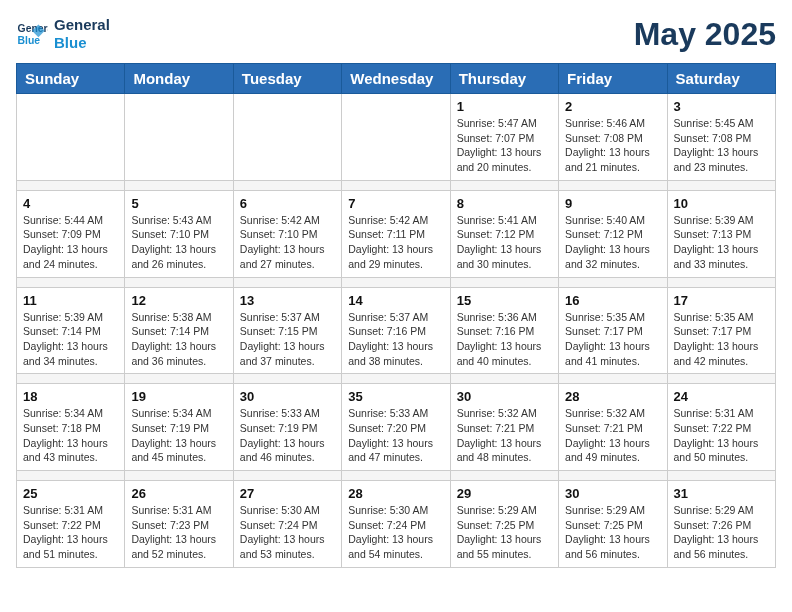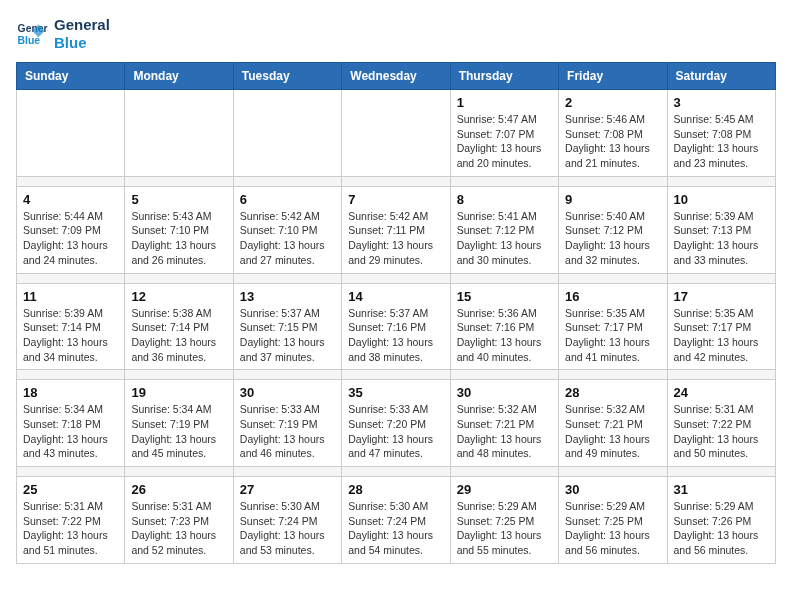--- a/index.html
+++ b/index.html
@@ -40,21 +40,21 @@
     .calendar {
       width: 100%;
       border-collapse: collapse;
       border: 1px solid #ccc;
     }
     .calendar th {
       background-color: #2a6db5;
       color: #fff;
       text-align: left;
       padding: 6px 8px;
-      font-size: 12px;
+      font-size: 15px;
       border: 1px solid #1a5a9a;
     }
     .calendar td {
       vertical-align: top;
       padding: 5px 6px;
       border: 1px solid #ccc;
       font-size: 11px;
       color: #333;
       width: 108px;
       min-height: 80px;
@@ -93,20 +93,21 @@
       <text x="2" y="18" font-size="13" font-weight="bold" fill="#1a3a5c">General</text>
       <text x="2" y="32" font-size="13" font-weight="bold" fill="#1a8fd1">Blue</text>
       <polygon points="28,8 36,16 28,24 20,16" fill="#1a8fd1" opacity="0.7"></polygon>
     </svg>
     <div style="display:flex;flex-direction:column;line-height:1.2;margin-left:2px;">
       <span style="font-size:15px;font-weight:bold;color:#1a3a5c;">General</span>
       <span style="font-size:15px;font-weight:bold;color:#1a8fd1;">Blue</span>
     </div>
   </div>
   <div class="title-area">
+    <div class="month-title">May 2025</div>
   </div>
 </div>
 
 <table class="calendar">
   <thead>
     <tr id="day-headers">
     <th>Sunday</th>
         <th>Monday</th>
         <th>Tuesday</th>
         <th>Wednesday</th>

